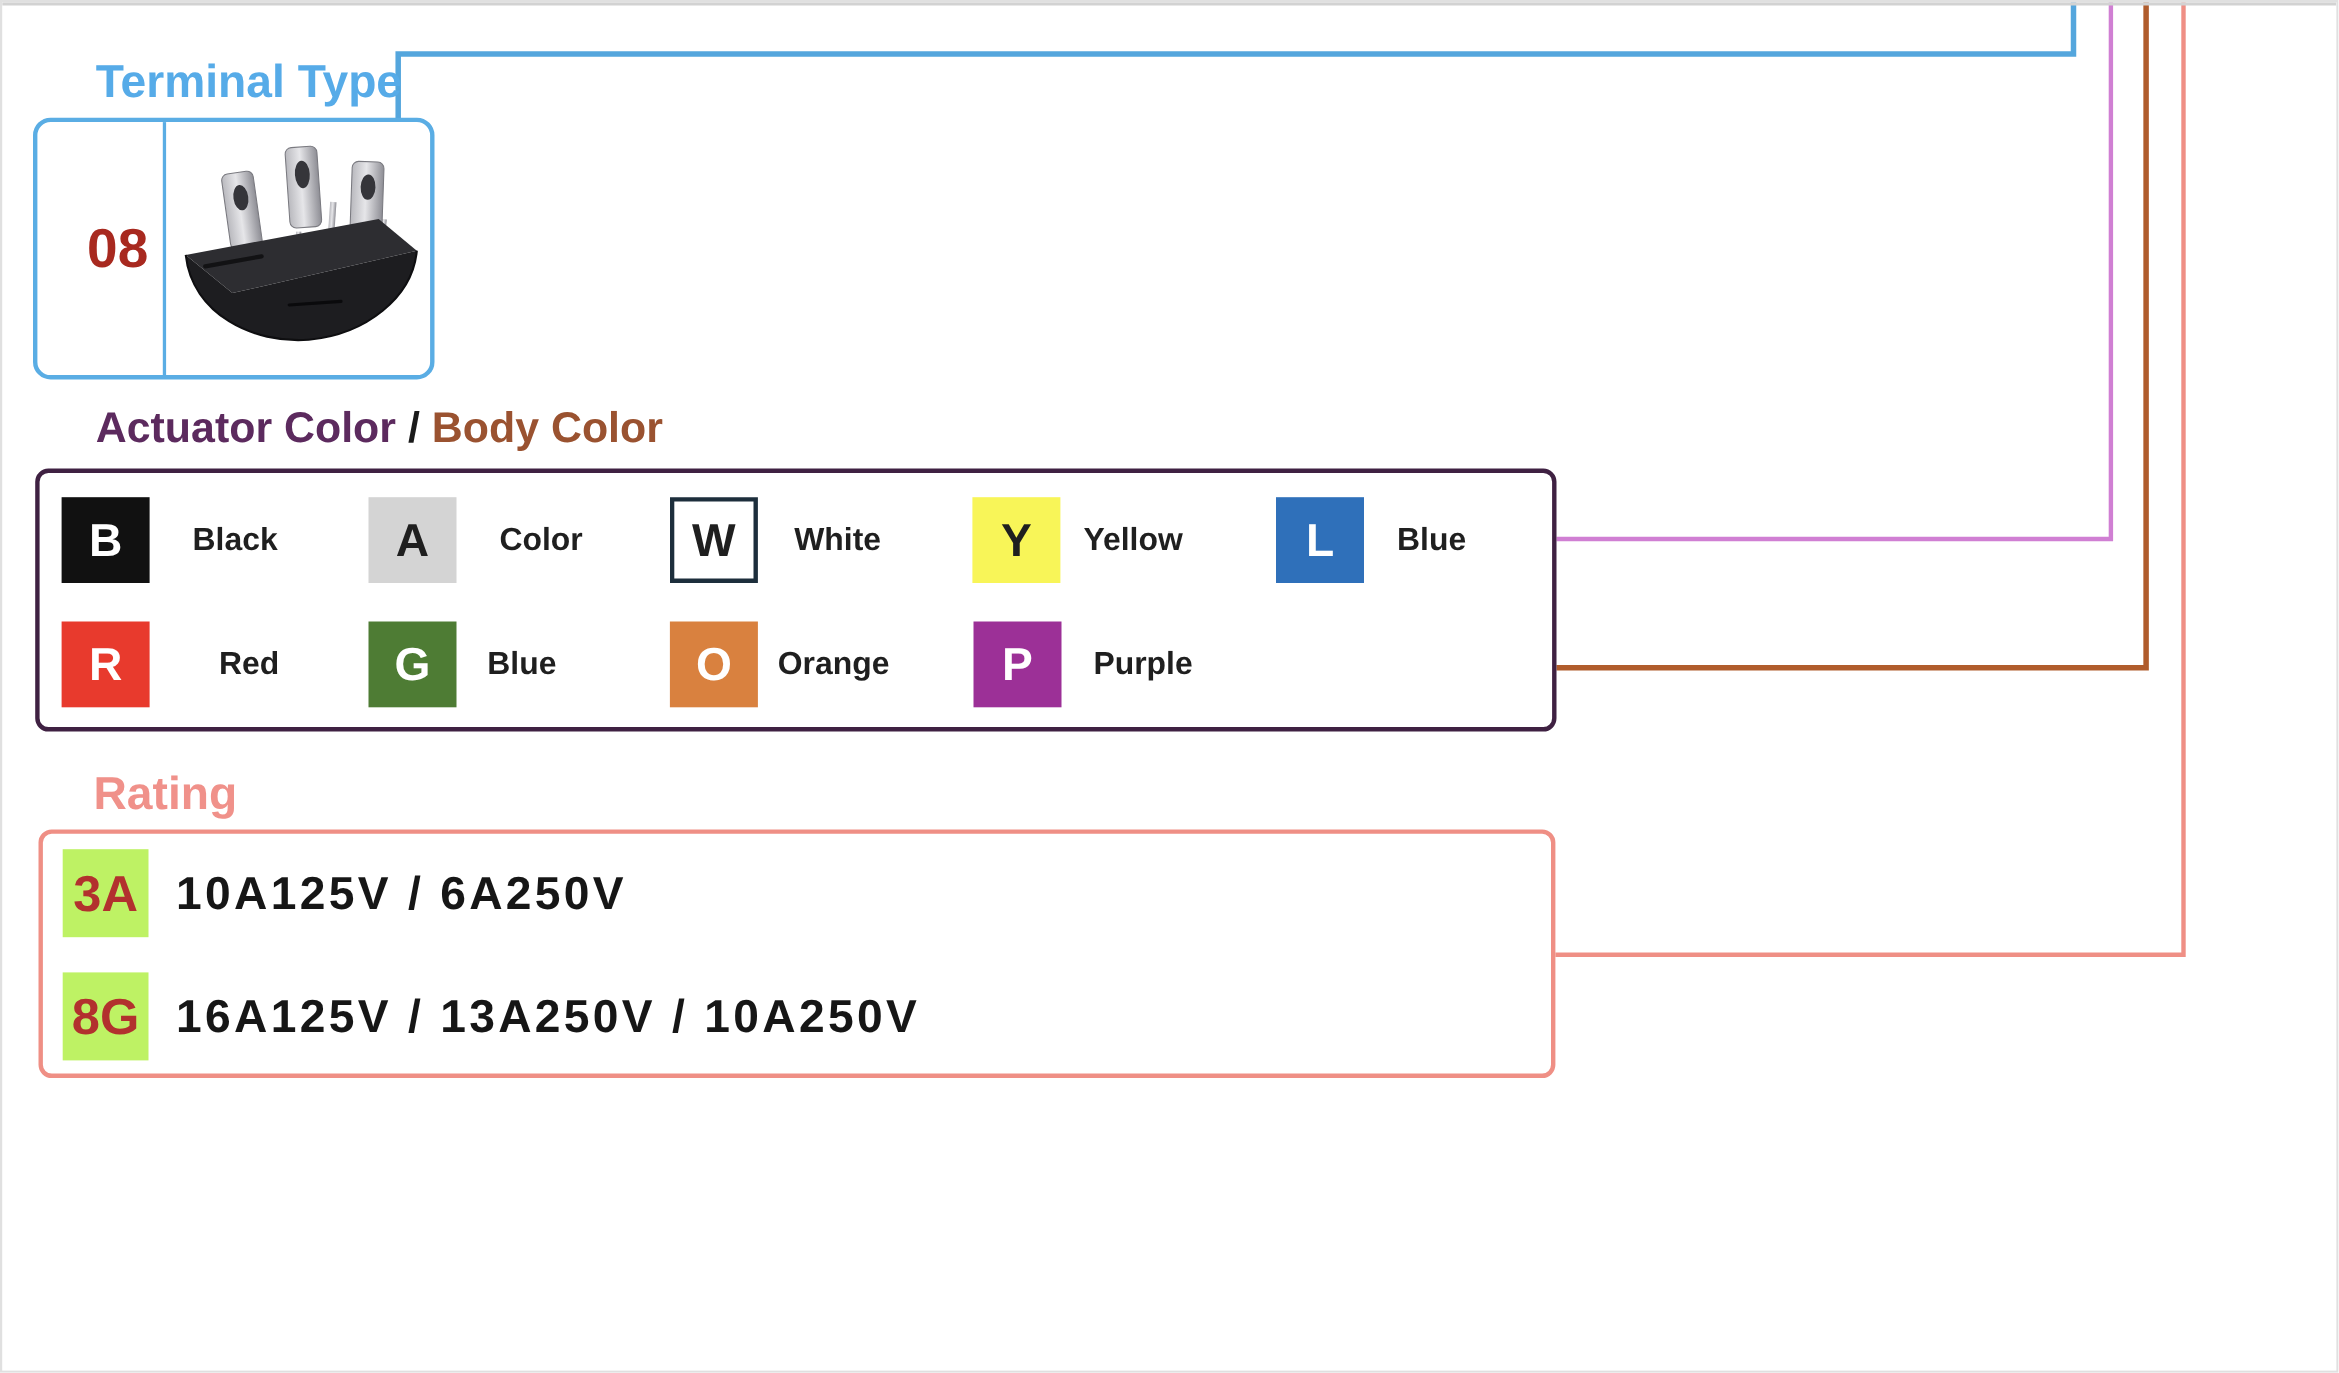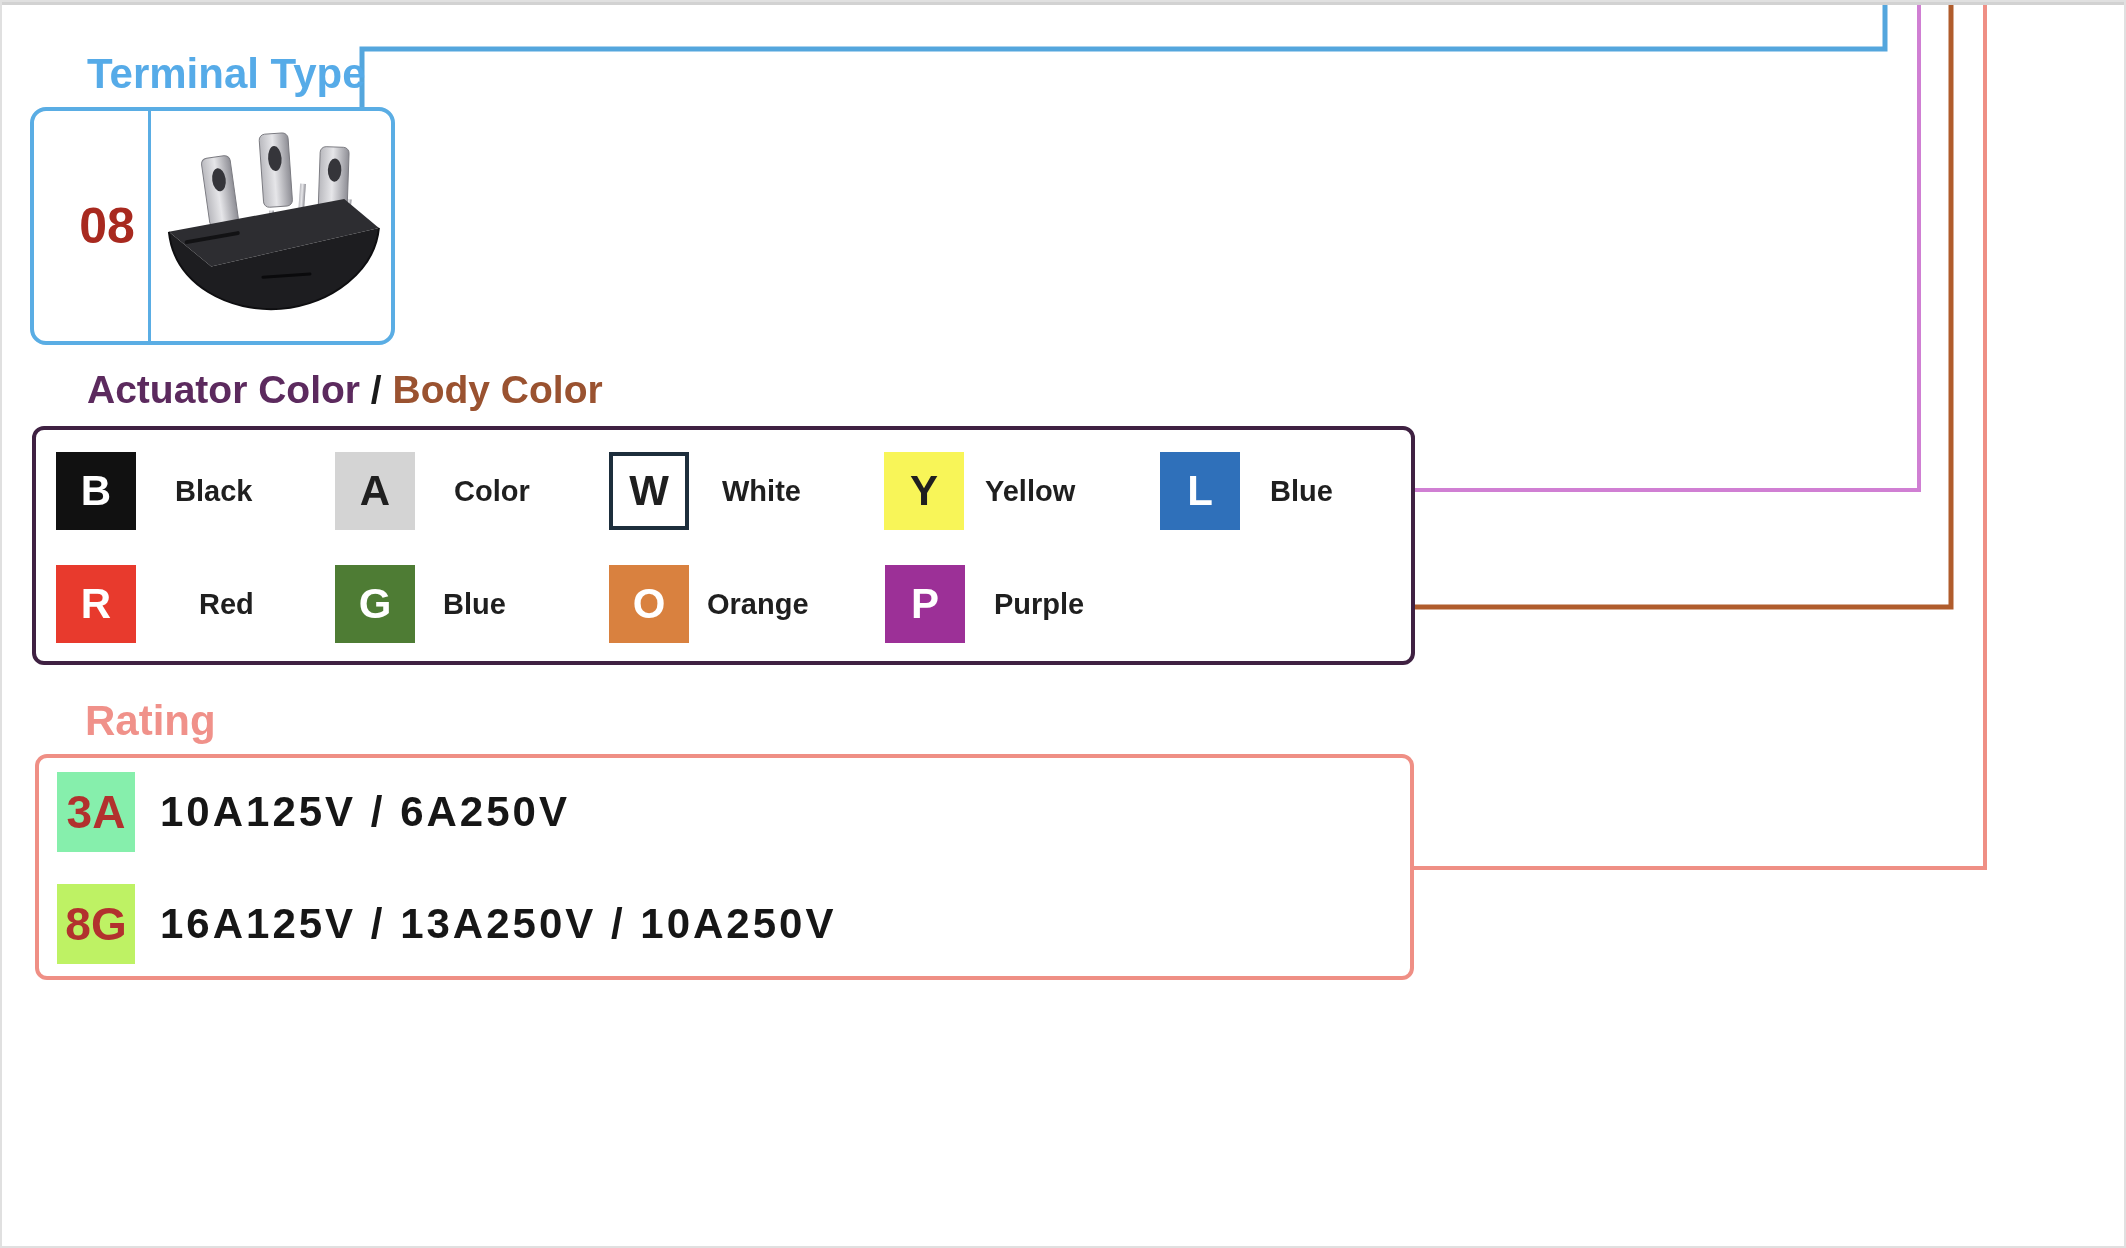--- a/index.html
+++ b/index.html
@@ -129,20 +129,20 @@
     <div class="swatch-label row2" style="left:671px">Orange</div>
     <div class="swatch row2" style="left: 849px; background: rgb(156, 48, 151); color: rgb(255, 255, 255);">
         <span>P</span>
       </div>
     <div class="swatch-label row2" style="left:958px">Purple</div>
   </div>
 
   <div class="section-heading" id="rating-heading" style="color: rgb(240, 145, 138);">Rating</div>
 
   <div class="outline-box" id="rating-box" style="border-color: rgb(239, 143, 133);">
-    <div class="rating-chip rrow1" style="background: #86efac; color: rgb(178, 49, 46);">3A</div>
+    <div class="rating-chip rrow1" style="background: #bef264; color: rgb(178, 49, 46);">3A</div>
     <div class="rating-value rrow1">10A125V / 6A250V</div>
     <div class="rating-chip rrow2" style="background: #bef264; color: rgb(178, 49, 46);">8G</div>
     <div class="rating-value rrow2">16A125V / 13A250V / 10A250V</div>
   </div>
 
   <div id="top-edge"></div>
 </div>
 
 </body></html>

